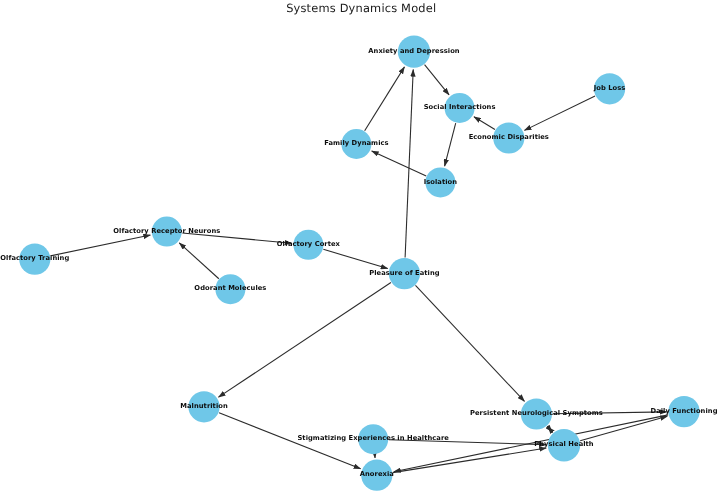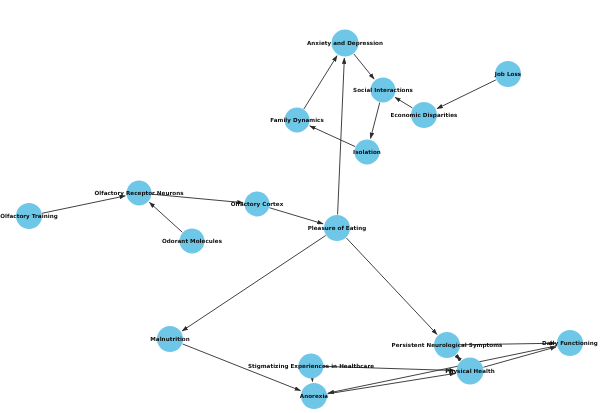--- a/index.html
+++ b/index.html
@@ -59,20 +59,21 @@
     transform: translate(-50%, -50%);
     pointer-events: none;
     letter-spacing: 0.05px;
   }
 </style>
 </head>
 <body>
 
 <div id="graph-root">
 
+  <div id="graph-title">Systems Dynamics Model</div>
 
   <svg id="graph-svg" viewBox="0 0 602 413" xmlns="http://www.w3.org/2000/svg">
     <defs>
       <marker id="arrowhead" markerWidth="7" markerHeight="5" refX="6.5" refY="2.5" orient="auto" markerUnits="strokeWidth">
         <path d="M0,0 L7,2.5 L0,5 z" fill="#2b2b2b"></path>
       </marker>
     </defs>
     <g id="edges-layer">
         <line x1="303.8771030483706" y1="108.96798052657213" x2="337.0648810980339" y2="55.729253238570614" class="graph-edge-line" stroke="#2b2b2b" marker-end="url(#arrowhead)"></line>
         <line x1="353.8021100921885" y1="53.88682037718053" x2="374.1978899078115" y2="79.11317962281947" class="graph-edge-line" stroke="#2b2b2b" marker-end="url(#arrowhead)"></line>

